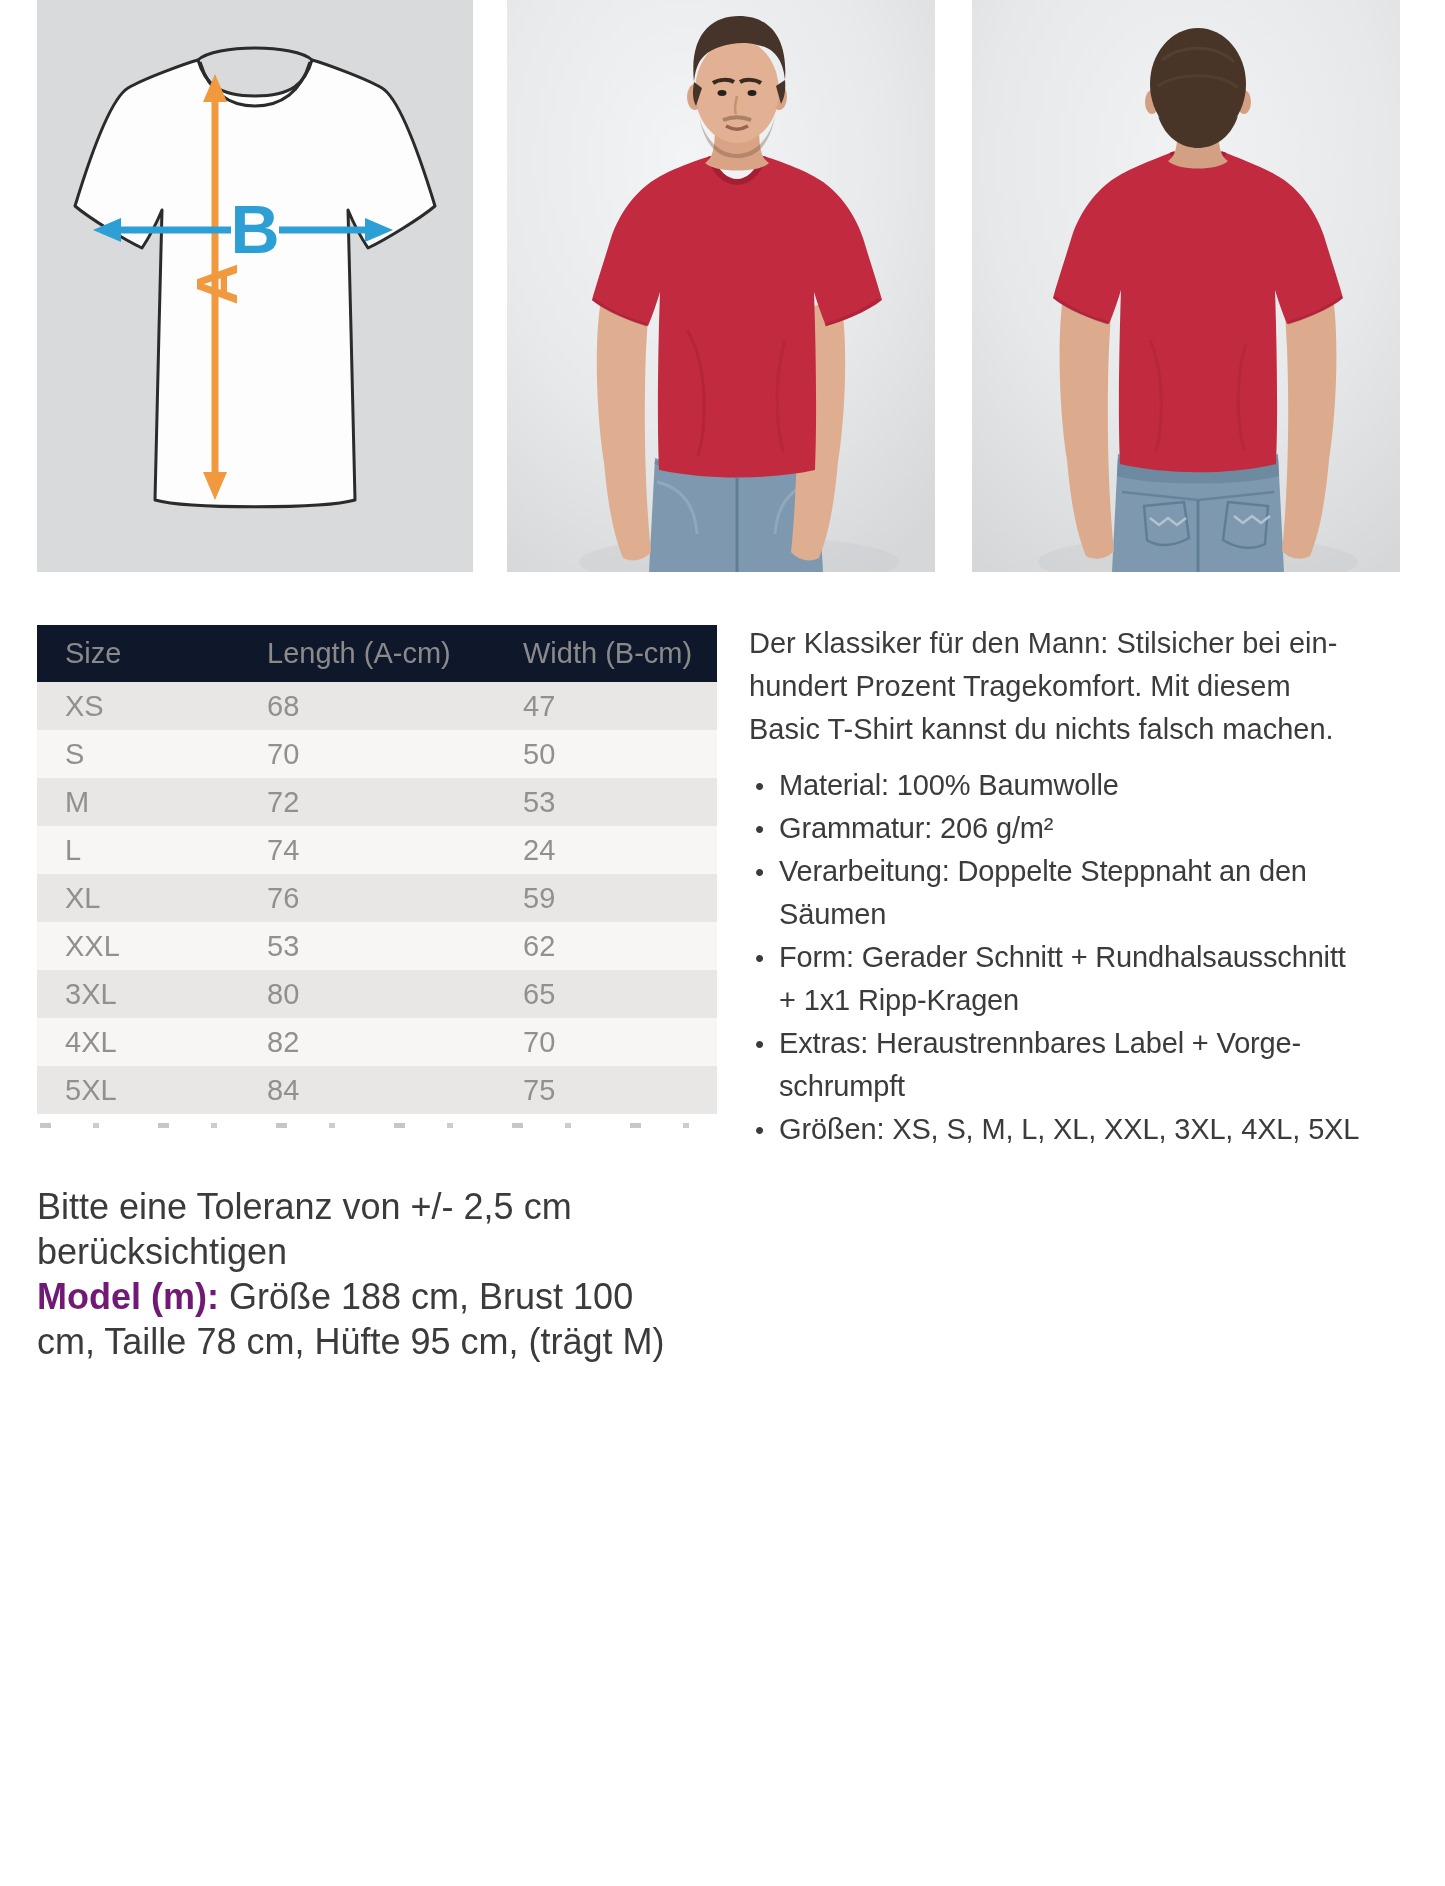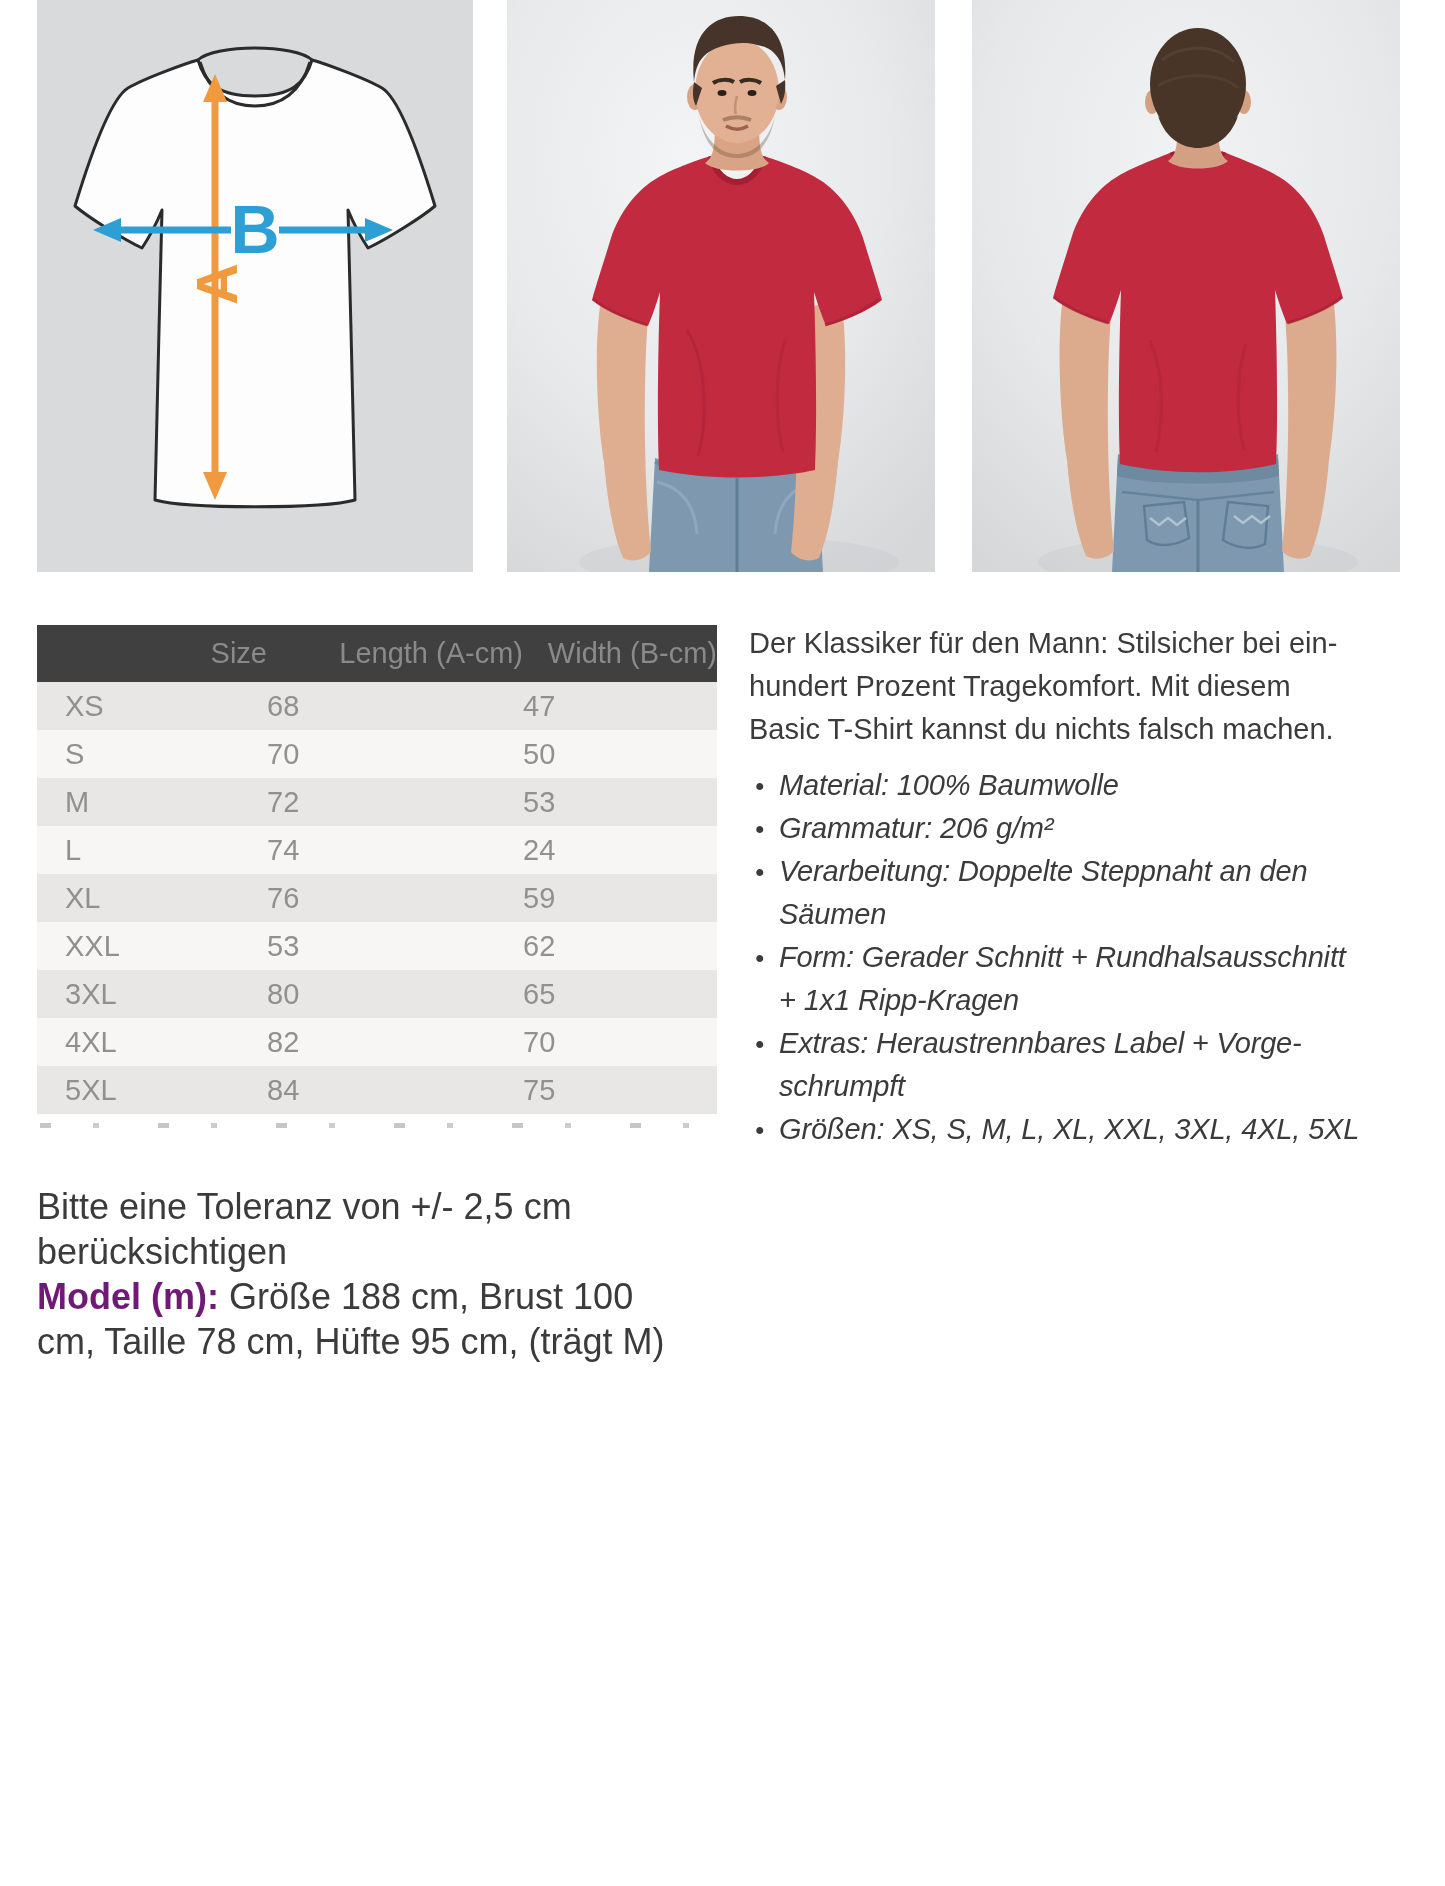--- a/index.html
+++ b/index.html
@@ -20,36 +20,36 @@
   .arrow-b{stroke:var(--arrow-blue,#2d9fd4);stroke-width:7px;}
   .arrow-b-f{fill:var(--arrow-blue,#2d9fd4);}
   .lbl-a{fill:var(--arrow-orange,#f0993f);font:bold 58px "Liberation Sans",sans-serif;}
   .lbl-b{fill:var(--arrow-blue,#2d9fd4);font:bold 68px "Liberation Sans",sans-serif;}
   .shirt-red{fill:var(--shirt-red,#c22a40);}
   .jeans{fill:var(--jeans-blue,#7e99af);}
 
   
   .size-table{position:absolute;left:37px;top:625px;width:680px;font-size:29px;}
   .t-row{display:grid;grid-template-columns:230px 256px 1fr;align-items:center;}
-  .t-head{height:57px;background:#404040;color:#8a8a8a;text-align:right;}
+  .t-head{height:57px;background:#0f172a;color:#8a8a8a;}
   .t-body .t-row{height:48px;color:#909090;}
   .t-body div.t-row:nth-of-type(odd){background:#e9e7e5;}
   .t-body div.t-row:nth-of-type(even){background:#f7f6f4;}
   .c1{padding-left:28px;}
 
   .clipped-strip{position:absolute;left:40px;top:1123px;width:655px;height:5px;opacity:.5;
     background:repeating-linear-gradient(90deg,#8d8d8d 0 11px,transparent 11px 53px,
                #9a9a9a 53px 59px,transparent 59px 118px);}
 
   
   .desc{position:absolute;left:749px;top:622px;width:618px;color:#3b3b3b;
         font-size:29px;line-height:43px;hyphens:manual;}
   .desc p{margin:0;}
   .bullets{list-style:none;margin:13px 0 0 0;padding:0;}
-  .bullets li{position:relative;padding-left:30px;letter-spacing:-0.15px;font-style:italic;}
+  .bullets li{position:relative;padding-left:30px;letter-spacing:-0.15px;}
   .b-dot{position:absolute;left:6px;top:0;color:#3b3b3b;}
   .b-dot::before{content:"•";font-size:26px;}
 
   
   .note{position:absolute;left:37px;top:1184px;width:650px;color:#3b3b3b;
         font-size:36px;line-height:45px;}
   .note p{margin:0;}
   .note strong{color:#701a75;}
 </style>
 </head>

